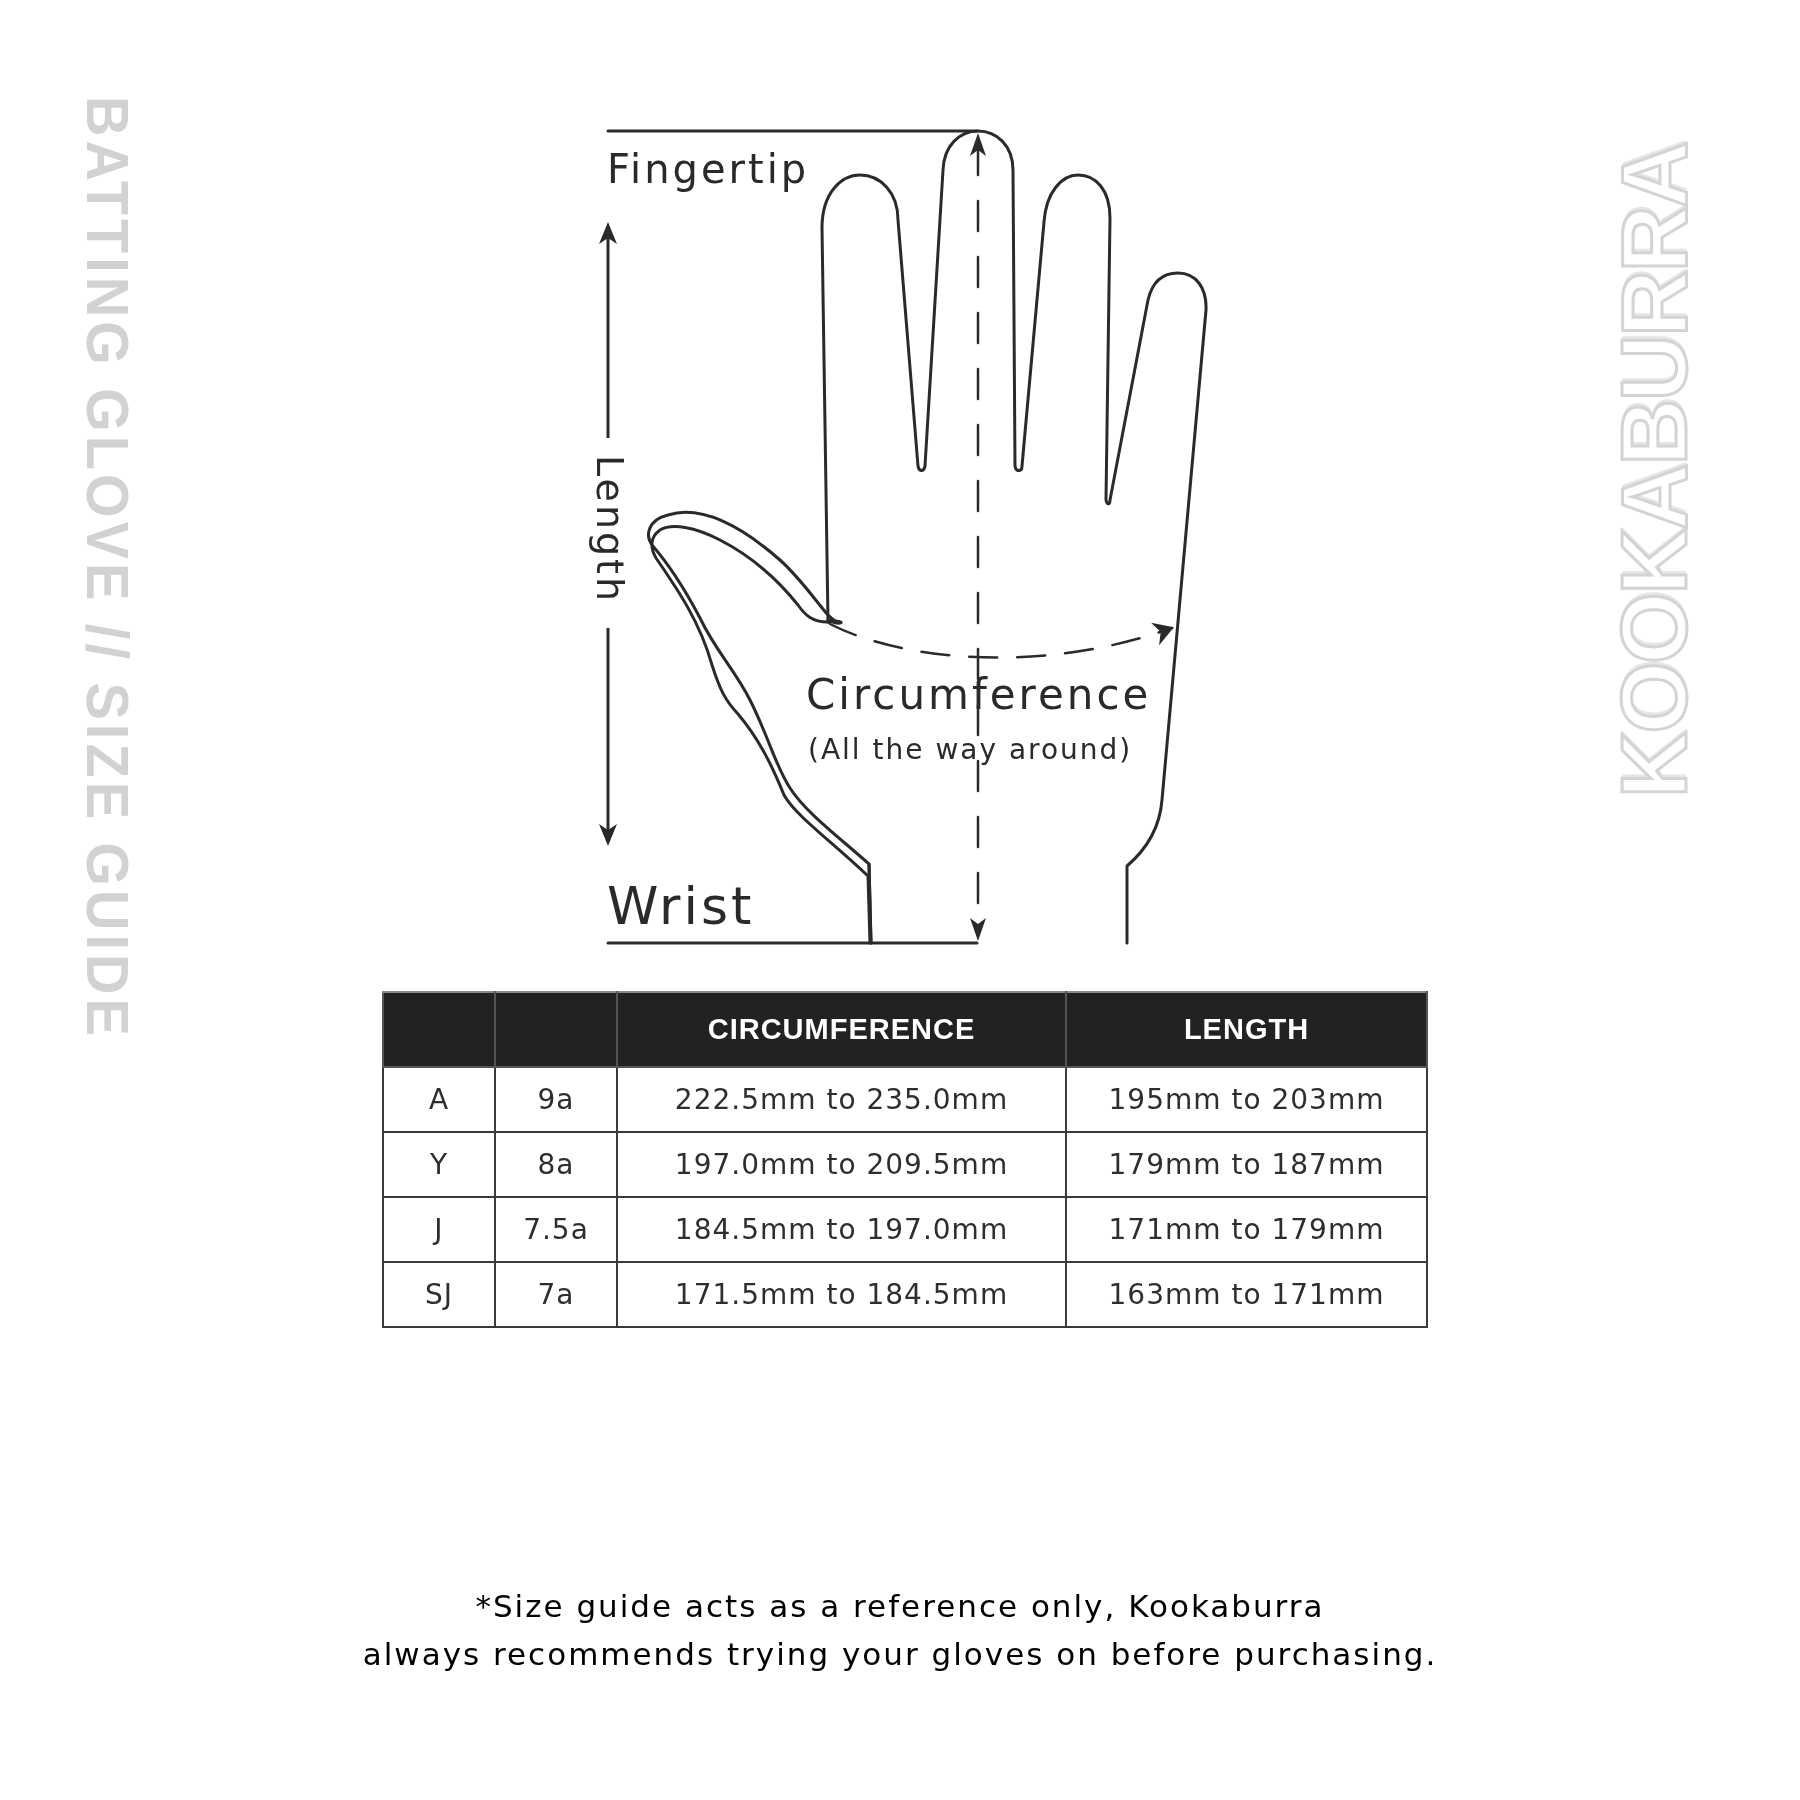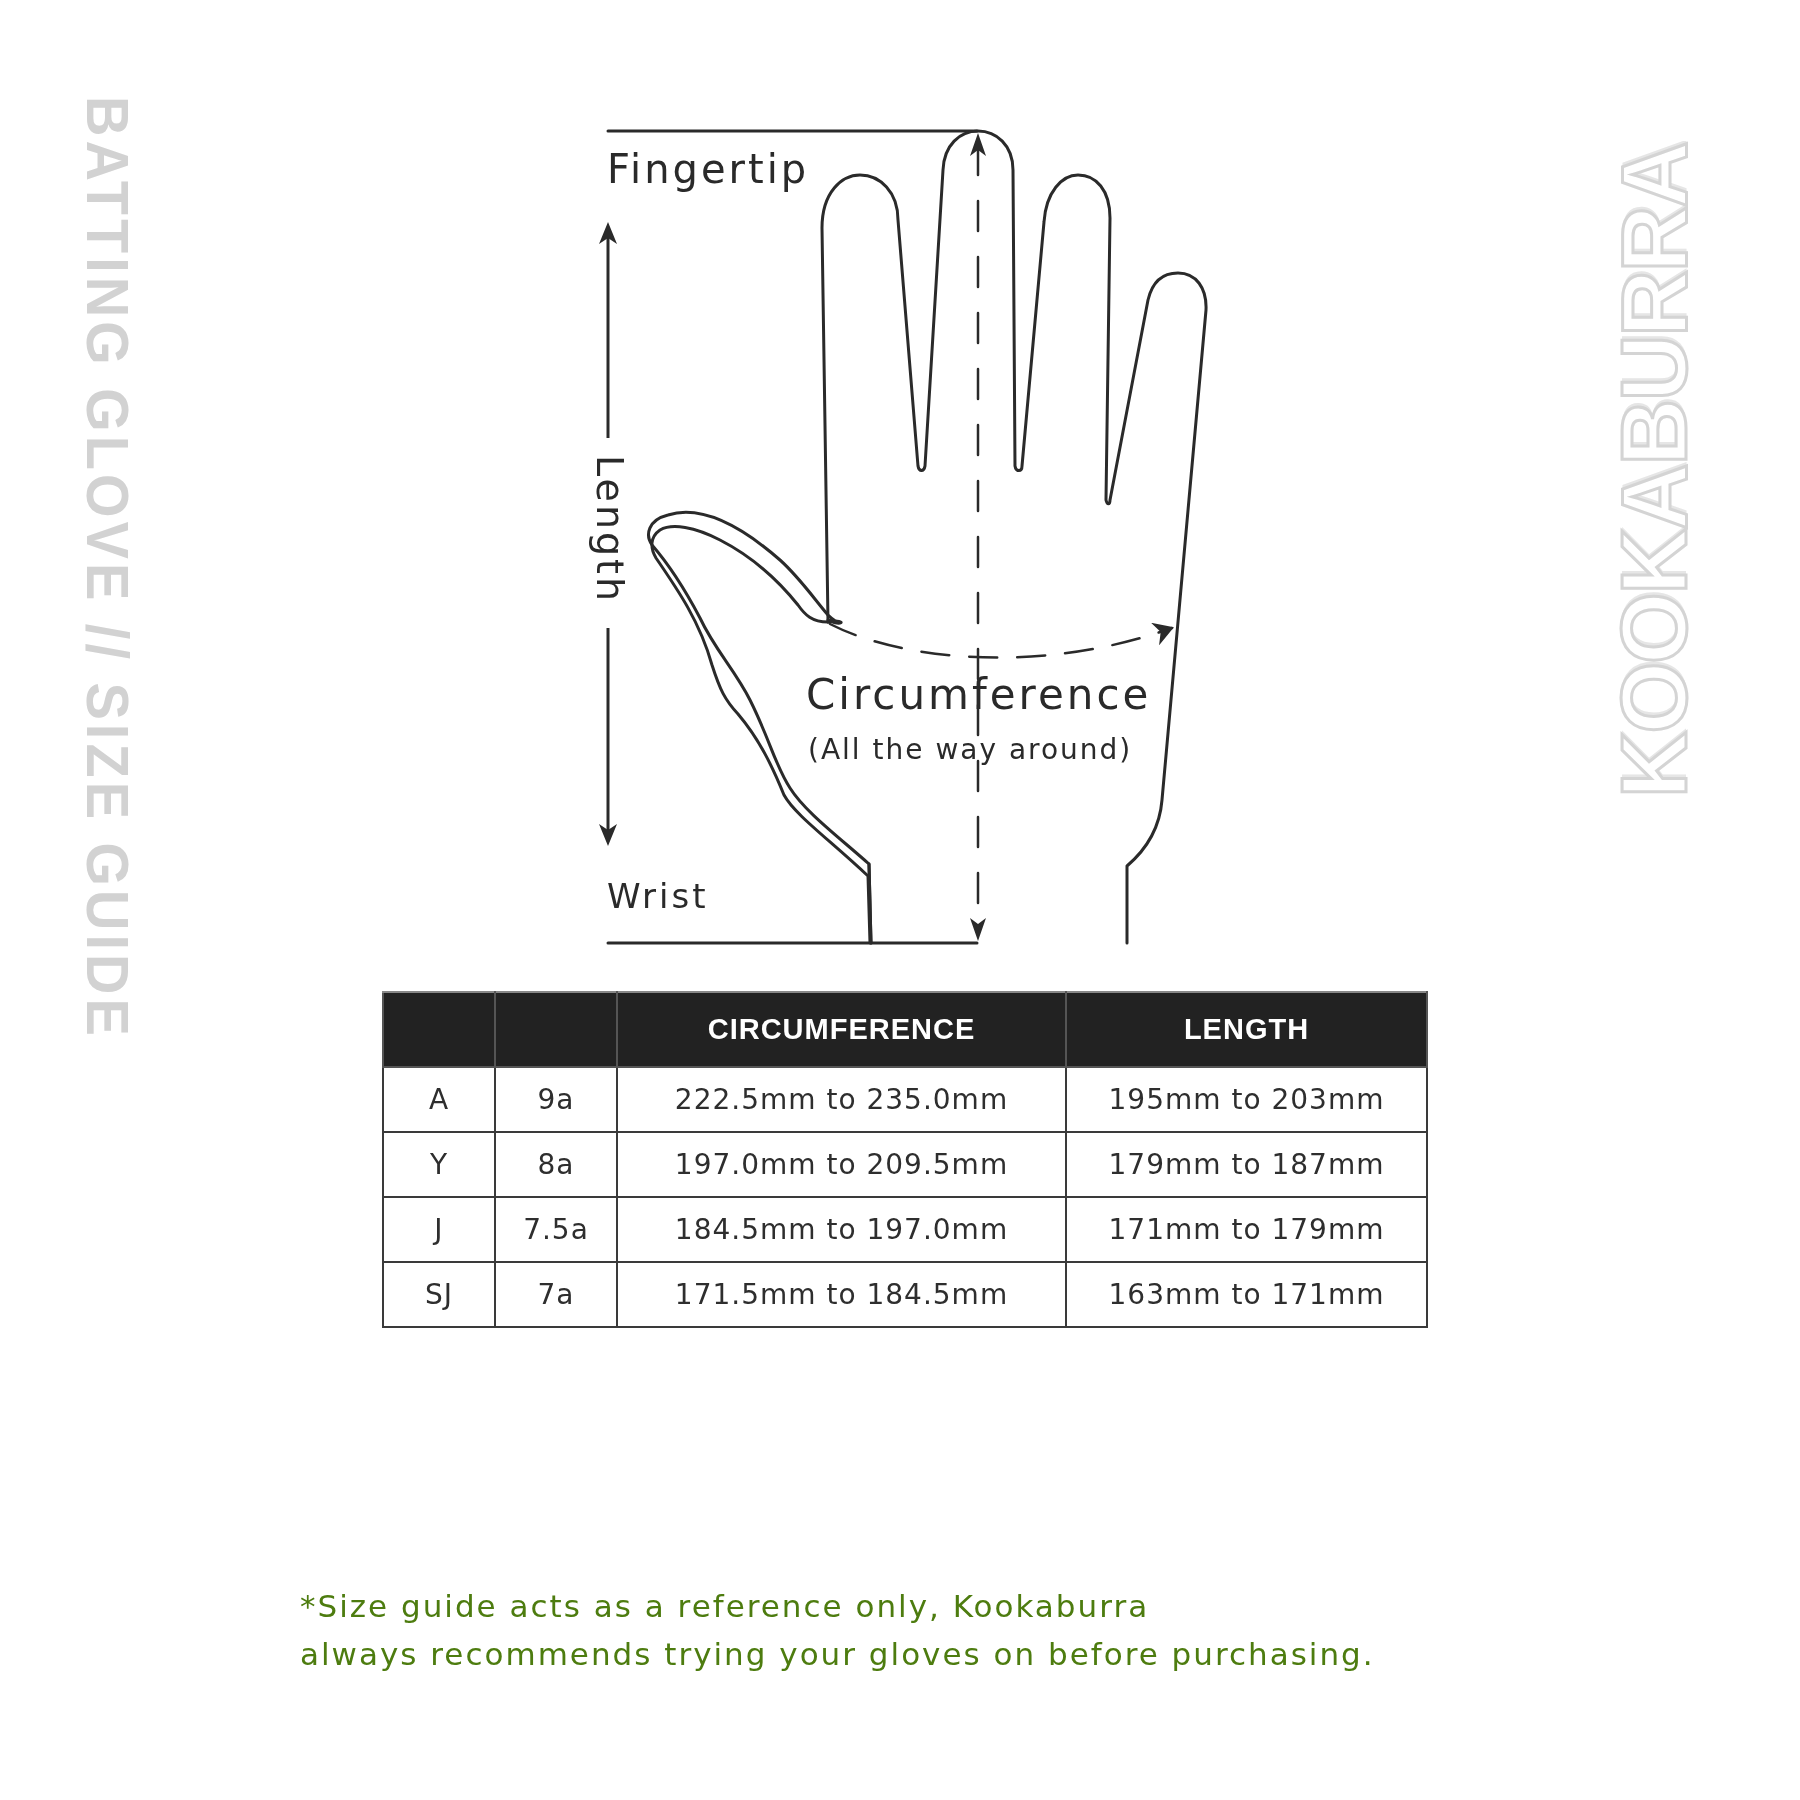--- a/index.html
+++ b/index.html
@@ -28,21 +28,21 @@
     text-shadow: 4px 0 0 #e6e6e6;
     height: 750px; text-align: center;
   }
 
   .diagram { position: absolute; left: 0; top: 0; width: 1489px; height: 960px; }
   .diag-label {
     position: absolute; font-family: "DejaVu Sans", sans-serif;
     color: #2a2a2a; white-space: nowrap; letter-spacing: 3px;
   }
   .lbl-fingertip { left: 607px; top: 146px; font-size: 40px; }
-  .lbl-wrist { left: 607px; top: 876px; font-size: 34px; }
+  .lbl-wrist { left: 607px; top: 876px; font-size: 52px; }
   .lbl-length { left: 588px; top: 455px; font-size: 38px; writing-mode: vertical-rl; }
   .lbl-circ { left: 806px; top: 670px; font-size: 42px; }
   .lbl-circ-sub { left: 808px; top: 733px; font-size: 28px; letter-spacing: 2px; }
 
   .size-table {
     position: absolute; left: 382px; top: 991px;
     border-collapse: collapse; font-family: "DejaVu Sans", sans-serif;
   }
   .size-table th {
     background: #222222; color: #ffffff; height: 71px;
@@ -51,21 +51,21 @@
     border: 2px solid #555; border-top-color: #888;
   }
   .size-table td {
     height: 63px; text-align: center; font-size: 28px; color: #2e2e2e;
     border: 2px solid #3a3a3a; letter-spacing: 1px; padding: 0;
   }
   .c1 { width: 108px; } .c2 { width: 118px; } .c3 { width: 445px; } .c4 { width: 357px; }
 
   .footnote {
     position: absolute; left: 300px; top: 1582px; width: 1200px;
-    font-size: 31px; line-height: 48px; color: #4d7c0f;
+    text-align: center; font-size: 31px; line-height: 48px; color: #000000;
     letter-spacing: 2px;
   }
 </style>
 </head>
 <body>
 
 <div class="side-title">BATTING GLOVE // SIZE GUIDE</div>
 
 <div class="brand-logo">
   <span>KOOKABURRA</span>

